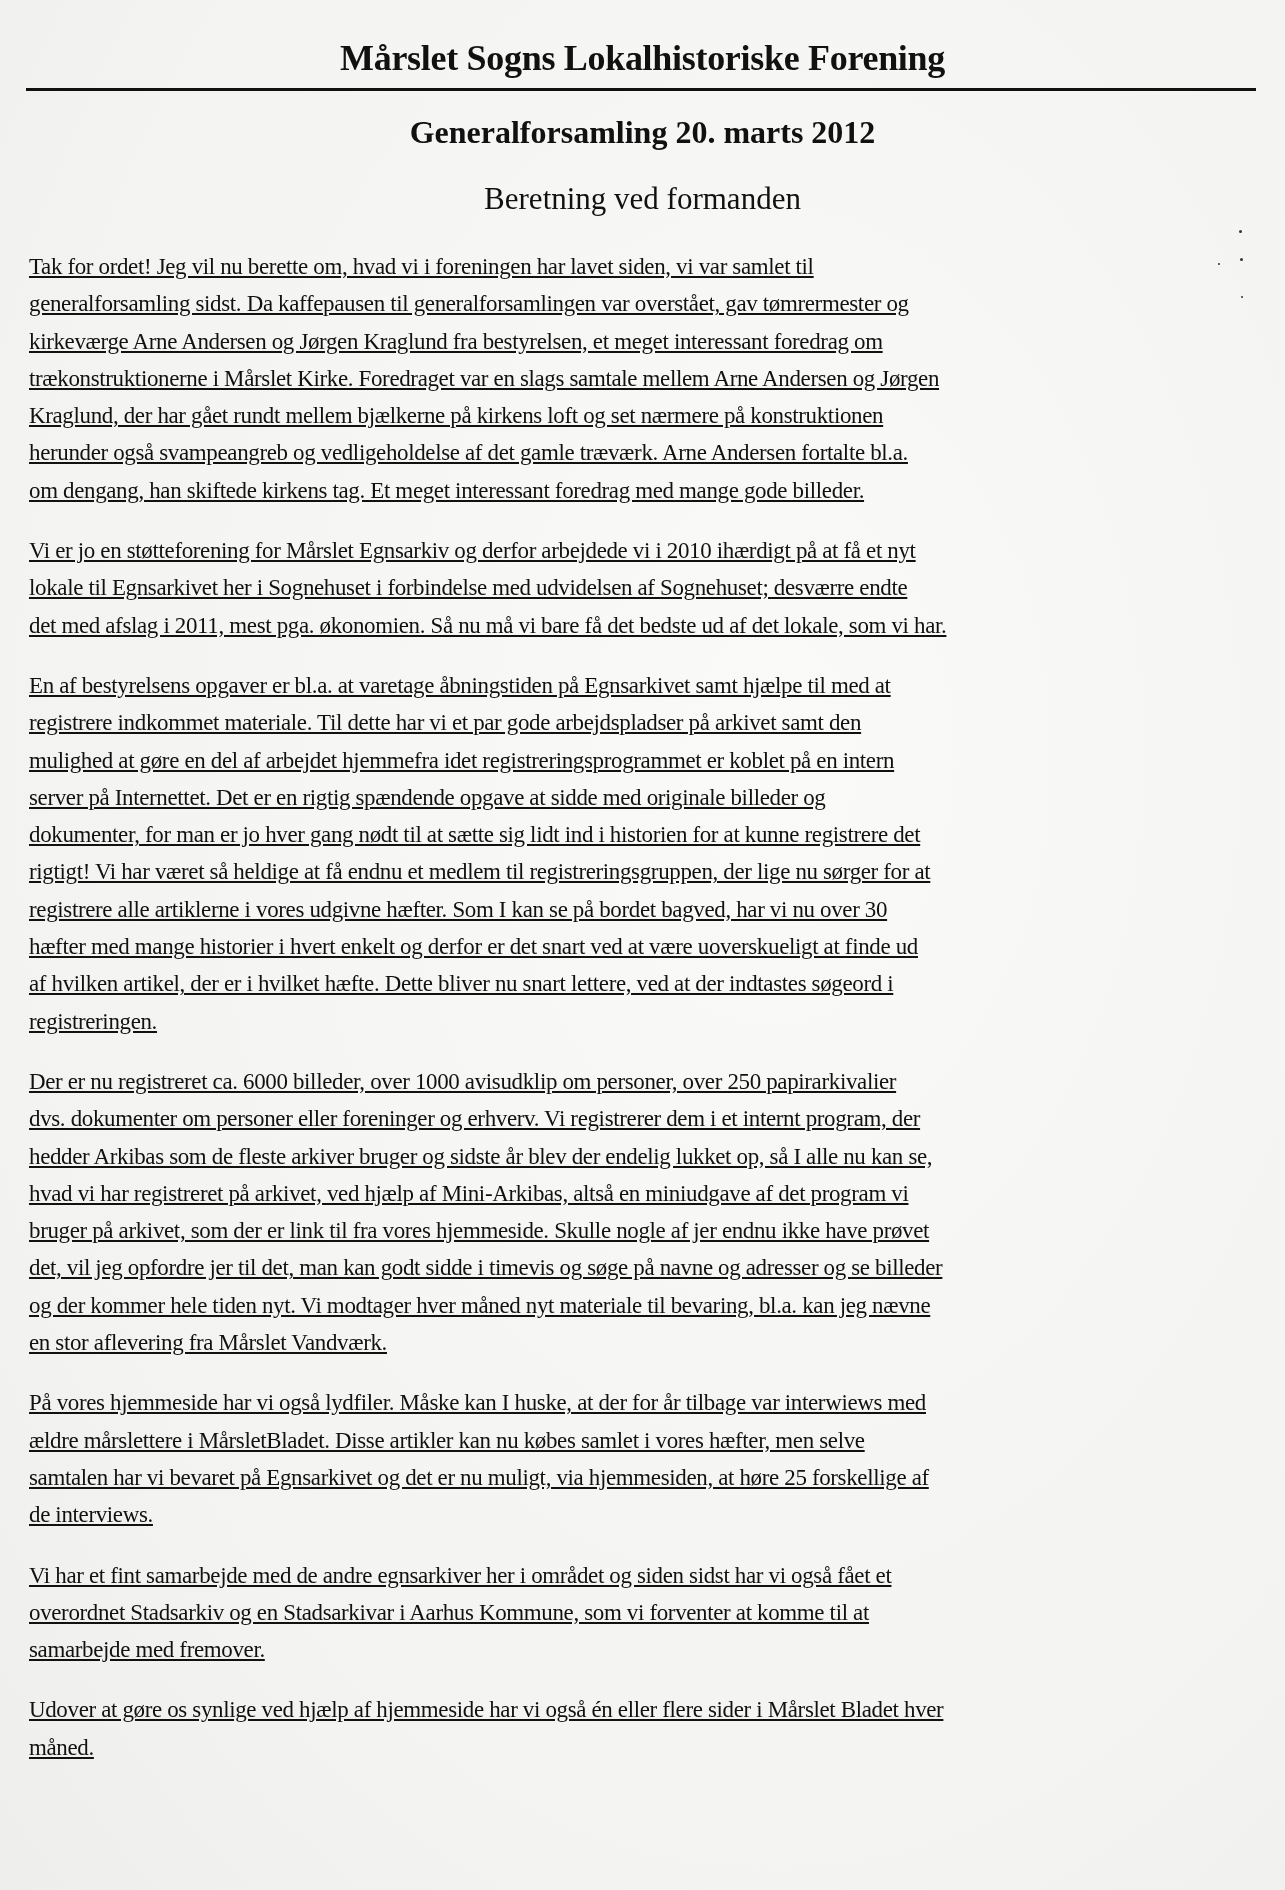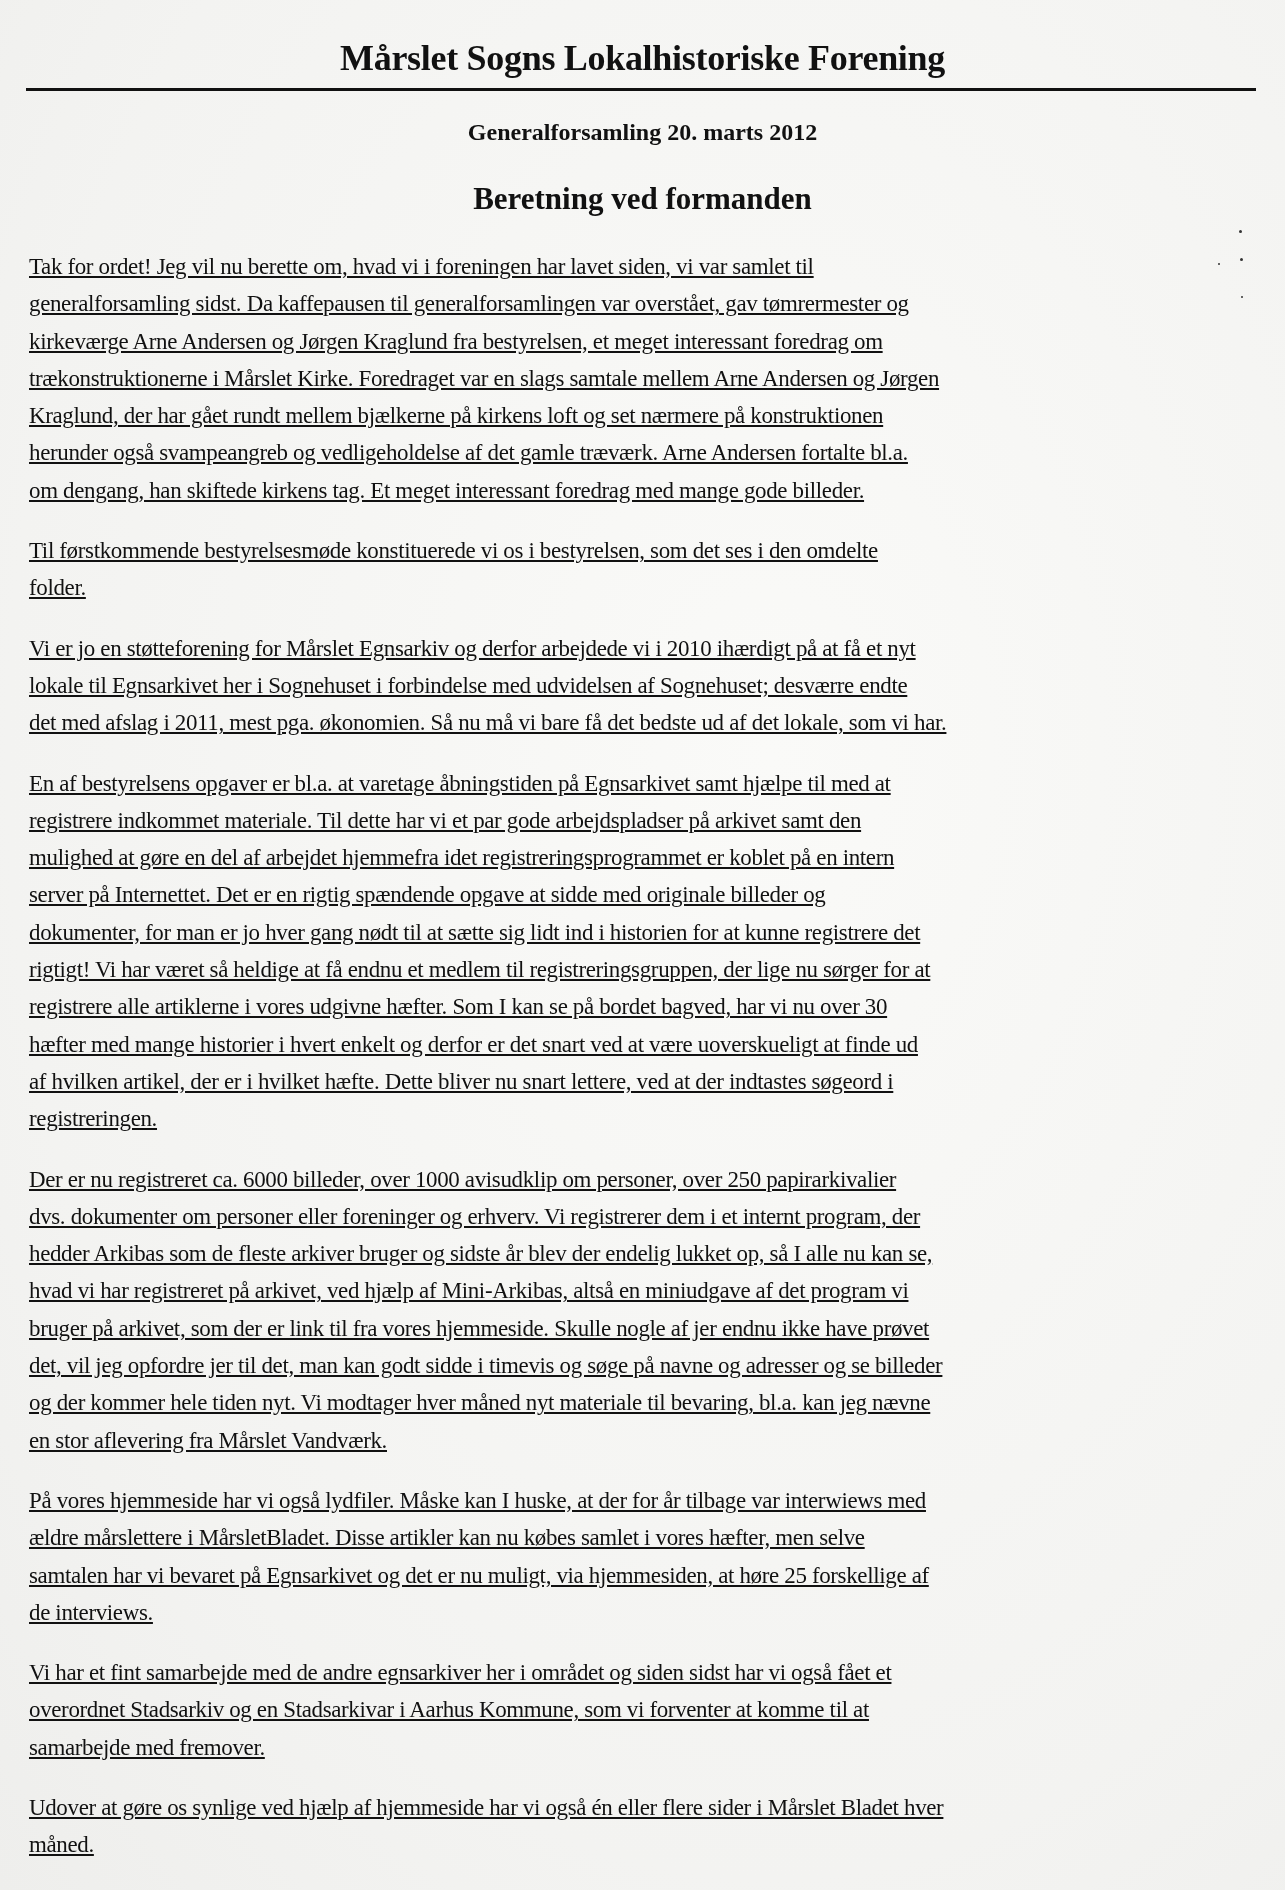--- a/index.html
+++ b/index.html
@@ -4,23 +4,23 @@
 <style>
   html, body { margin:0; padding:0; }
   body { width:1285px; height:1890px; background:#f7f7f5; position:relative; overflow:hidden;
     font-family:"Liberation Serif", serif; color:#111; }
   .page { position:absolute; left:0; top:0; width:1285px; height:1890px;
     background: radial-gradient(ellipse at 60% 40%, #fafaf8 0%, #f3f3f1 70%, #eeeeec 100%); }
   .title { position:absolute; left:0; width:1285px; top:36px; text-align:center;
     font-weight:bold; font-size:36px; line-height:44px; letter-spacing:-0.3px; }
   .rule { position:absolute; left:26px; width:1230px; top:88px; height:3px; background:#111; }
   .subtitle { position:absolute; left:0; width:1285px; top:117px; text-align:center;
-    font-weight:bold; font-size:24px; line-height:30px; }
+    font-weight:bold; font-size:32px; line-height:30px; }
   .heading { position:absolute; left:0; width:1285px; top:180px; text-align:center;
-    font-weight:bold; font-size:31px; line-height:38px; }
+    font-weight:normal; font-size:31px; line-height:38px; }
   .body { position:absolute; left:29px; top:248px; width:1230px; }
   .para { margin:0 0 23px 0;text-decoration:underline; }
   .line { display:block; white-space:nowrap; font-size:23px; line-height:37.3px; letter-spacing:-0.35px; }
   .speck { position:absolute; width:3px; height:3px; background:#333; border-radius:50%; }
 </style>
 </head>
 <body>
 
 <div class="page">
   <div class="title">Mårslet Sogns Lokalhistoriske Forening</div>
@@ -30,24 +30,20 @@
 
   <div class="body" id="body">
       <div class="para">
         <span class="line" style="transform: scaleX(0.998374); transform-origin: left center;">Tak for ordet! Jeg vil nu berette om, hvad vi i foreningen har lavet siden, vi var samlet til</span>
         <span class="line" style="transform: scaleX(0.998374); transform-origin: left center;">generalforsamling sidst. Da kaffepausen til generalforsamlingen var overstået, gav tømrermester og</span>
         <span class="line" style="transform: scaleX(0.998374); transform-origin: left center;">kirkeværge Arne Andersen og Jørgen Kraglund fra bestyrelsen, et meget interessant foredrag om</span>
         <span class="line" style="transform: scaleX(0.998374); transform-origin: left center;">trækonstruktionerne i Mårslet Kirke. Foredraget var en slags samtale mellem Arne Andersen og Jørgen</span>
         <span class="line" style="transform: scaleX(0.998374); transform-origin: left center;">Kraglund, der har gået rundt mellem bjælkerne på kirkens loft og set nærmere på konstruktionen</span>
         <span class="line" style="transform: scaleX(0.998374); transform-origin: left center;">herunder også svampeangreb og vedligeholdelse af det gamle træværk. Arne Andersen fortalte bl.a.</span>
         <span class="line" style="transform: scaleX(0.998374); transform-origin: left center;">om dengang, han skiftede kirkens tag. Et meget interessant foredrag med mange gode billeder.</span>
-      </div>
-      <div class="para">
-        <span class="line" style="transform: scaleX(0.998374); transform-origin: left center;">Til førstkommende bestyrelsesmøde konstituerede vi os i bestyrelsen, som det ses i den omdelte</span>
-        <span class="line" style="transform: scaleX(0.998374); transform-origin: left center;">folder.</span>
       </div>
       <div class="para">
         <span class="line" style="transform: scaleX(0.998374); transform-origin: left center;">Vi er jo en støtteforening for Mårslet Egnsarkiv og derfor arbejdede vi i 2010 ihærdigt på at få et nyt</span>
         <span class="line" style="transform: scaleX(0.998374); transform-origin: left center;">lokale til Egnsarkivet her i Sognehuset i forbindelse med udvidelsen af Sognehuset; desværre endte</span>
         <span class="line" style="transform: scaleX(0.998374); transform-origin: left center;">det med afslag i 2011, mest pga. økonomien. Så nu må vi bare få det bedste ud af det lokale, som vi har.</span>
       </div>
       <div class="para">
         <span class="line" style="transform: scaleX(0.998374); transform-origin: left center;">En af bestyrelsens opgaver er bl.a. at varetage åbningstiden på Egnsarkivet samt hjælpe til med at</span>
         <span class="line" style="transform: scaleX(0.998374); transform-origin: left center;">registrere indkommet materiale. Til dette har vi et par gode arbejdspladser på arkivet samt den</span>
         <span class="line" style="transform: scaleX(0.998374); transform-origin: left center;">mulighed at gøre en del af arbejdet hjemmefra idet registreringsprogrammet er koblet på en intern</span>

